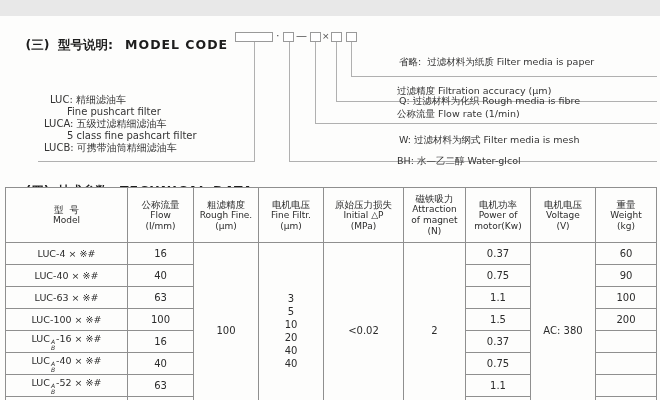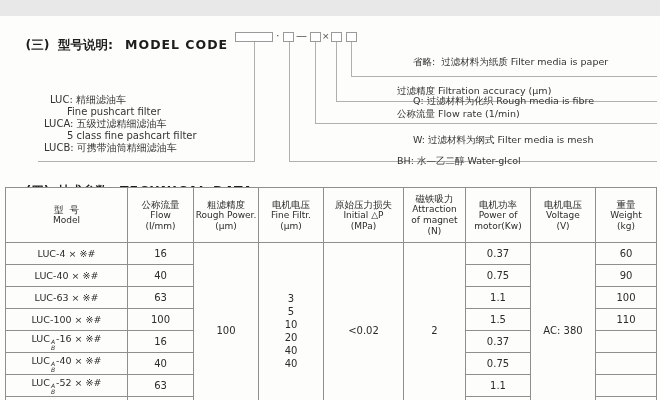--- a/index.html
+++ b/index.html
@@ -28,21 +28,21 @@
   .v-acc{left:336px;top:26px;height:59px}
   .v-media{left:351px;top:26px;height:34px}
   .hline{position:absolute;height:1px;background:#b0b0b0}
   .hl-media{left:351px;top:60px;width:306px}
   .hl-acc{left:336px;top:85px;width:321px}
   .hl-flow{left:315px;top:107px;width:342px}
   .hl-fluid{left:289px;top:145px;width:368px}
   .hl-left{left:38px;top:145px;width:217px}
 
   .ann{position:absolute;font-size:9.5px;line-height:13px;white-space:pre;color:#333}
-  .ann-media{left:413px;top:13px}
+  .ann-media{left:399px;top:13px}
   .ann-acc{left:397px;top:68px}
   .ann-flow{left:397px;top:91px}
   .ann-fluid{left:397px;top:112px}
   .lg{position:absolute;font-size:10px;white-space:pre;color:#333;line-height:12px}
   .lg0{left:50px;top:78px}
   .lg1{left:67px;top:90px}
   .lg2{left:44px;top:102px}
   .lg3{left:67px;top:114px}
   .lg4{left:44px;top:126px}
 
@@ -131,21 +131,21 @@
             <span class="zh">型  号</span>
             <span>Model</span>
           </th>
         <th>
             <span class="zh">公称流量</span>
             <span>Flow</span>
             <span>(I/mm)</span>
           </th>
         <th>
             <span class="zh">粗滤精度</span>
-            <span>Rough Power.</span>
+            <span>Rough Fine.</span>
             <span>(μm)</span>
           </th>
         <th>
             <span class="zh">电机电压</span>
             <span>Fine Filtr.</span>
             <span>(μm)</span>
           </th>
         <th>
             <span class="zh">原始压力损失</span>
             <span>Initial △P</span>
@@ -202,21 +202,21 @@
       <tr>
         <td class="model-cell">LUC-63 × ※#</td>
         <td>63</td>
         <td>1.1</td>
         <td>100</td>
       </tr>
       <tr>
         <td class="model-cell">LUC-100 × ※#</td>
         <td>100</td>
         <td>1.5</td>
-        <td>110</td>
+        <td>200</td>
       </tr>
       <tr>
         <td class="model-cell"><span>LUC</span><span class="stack"><i>A</i><i>B</i></span><span>-16 × ※#</span></td>
         <td>16</td>
         <td>0.37</td>
         <td></td>
       </tr>
       <tr>
         <td class="model-cell"><span>LUC</span><span class="stack"><i>A</i><i>B</i></span><span>-40 × ※#</span></td>
         <td>40</td>

